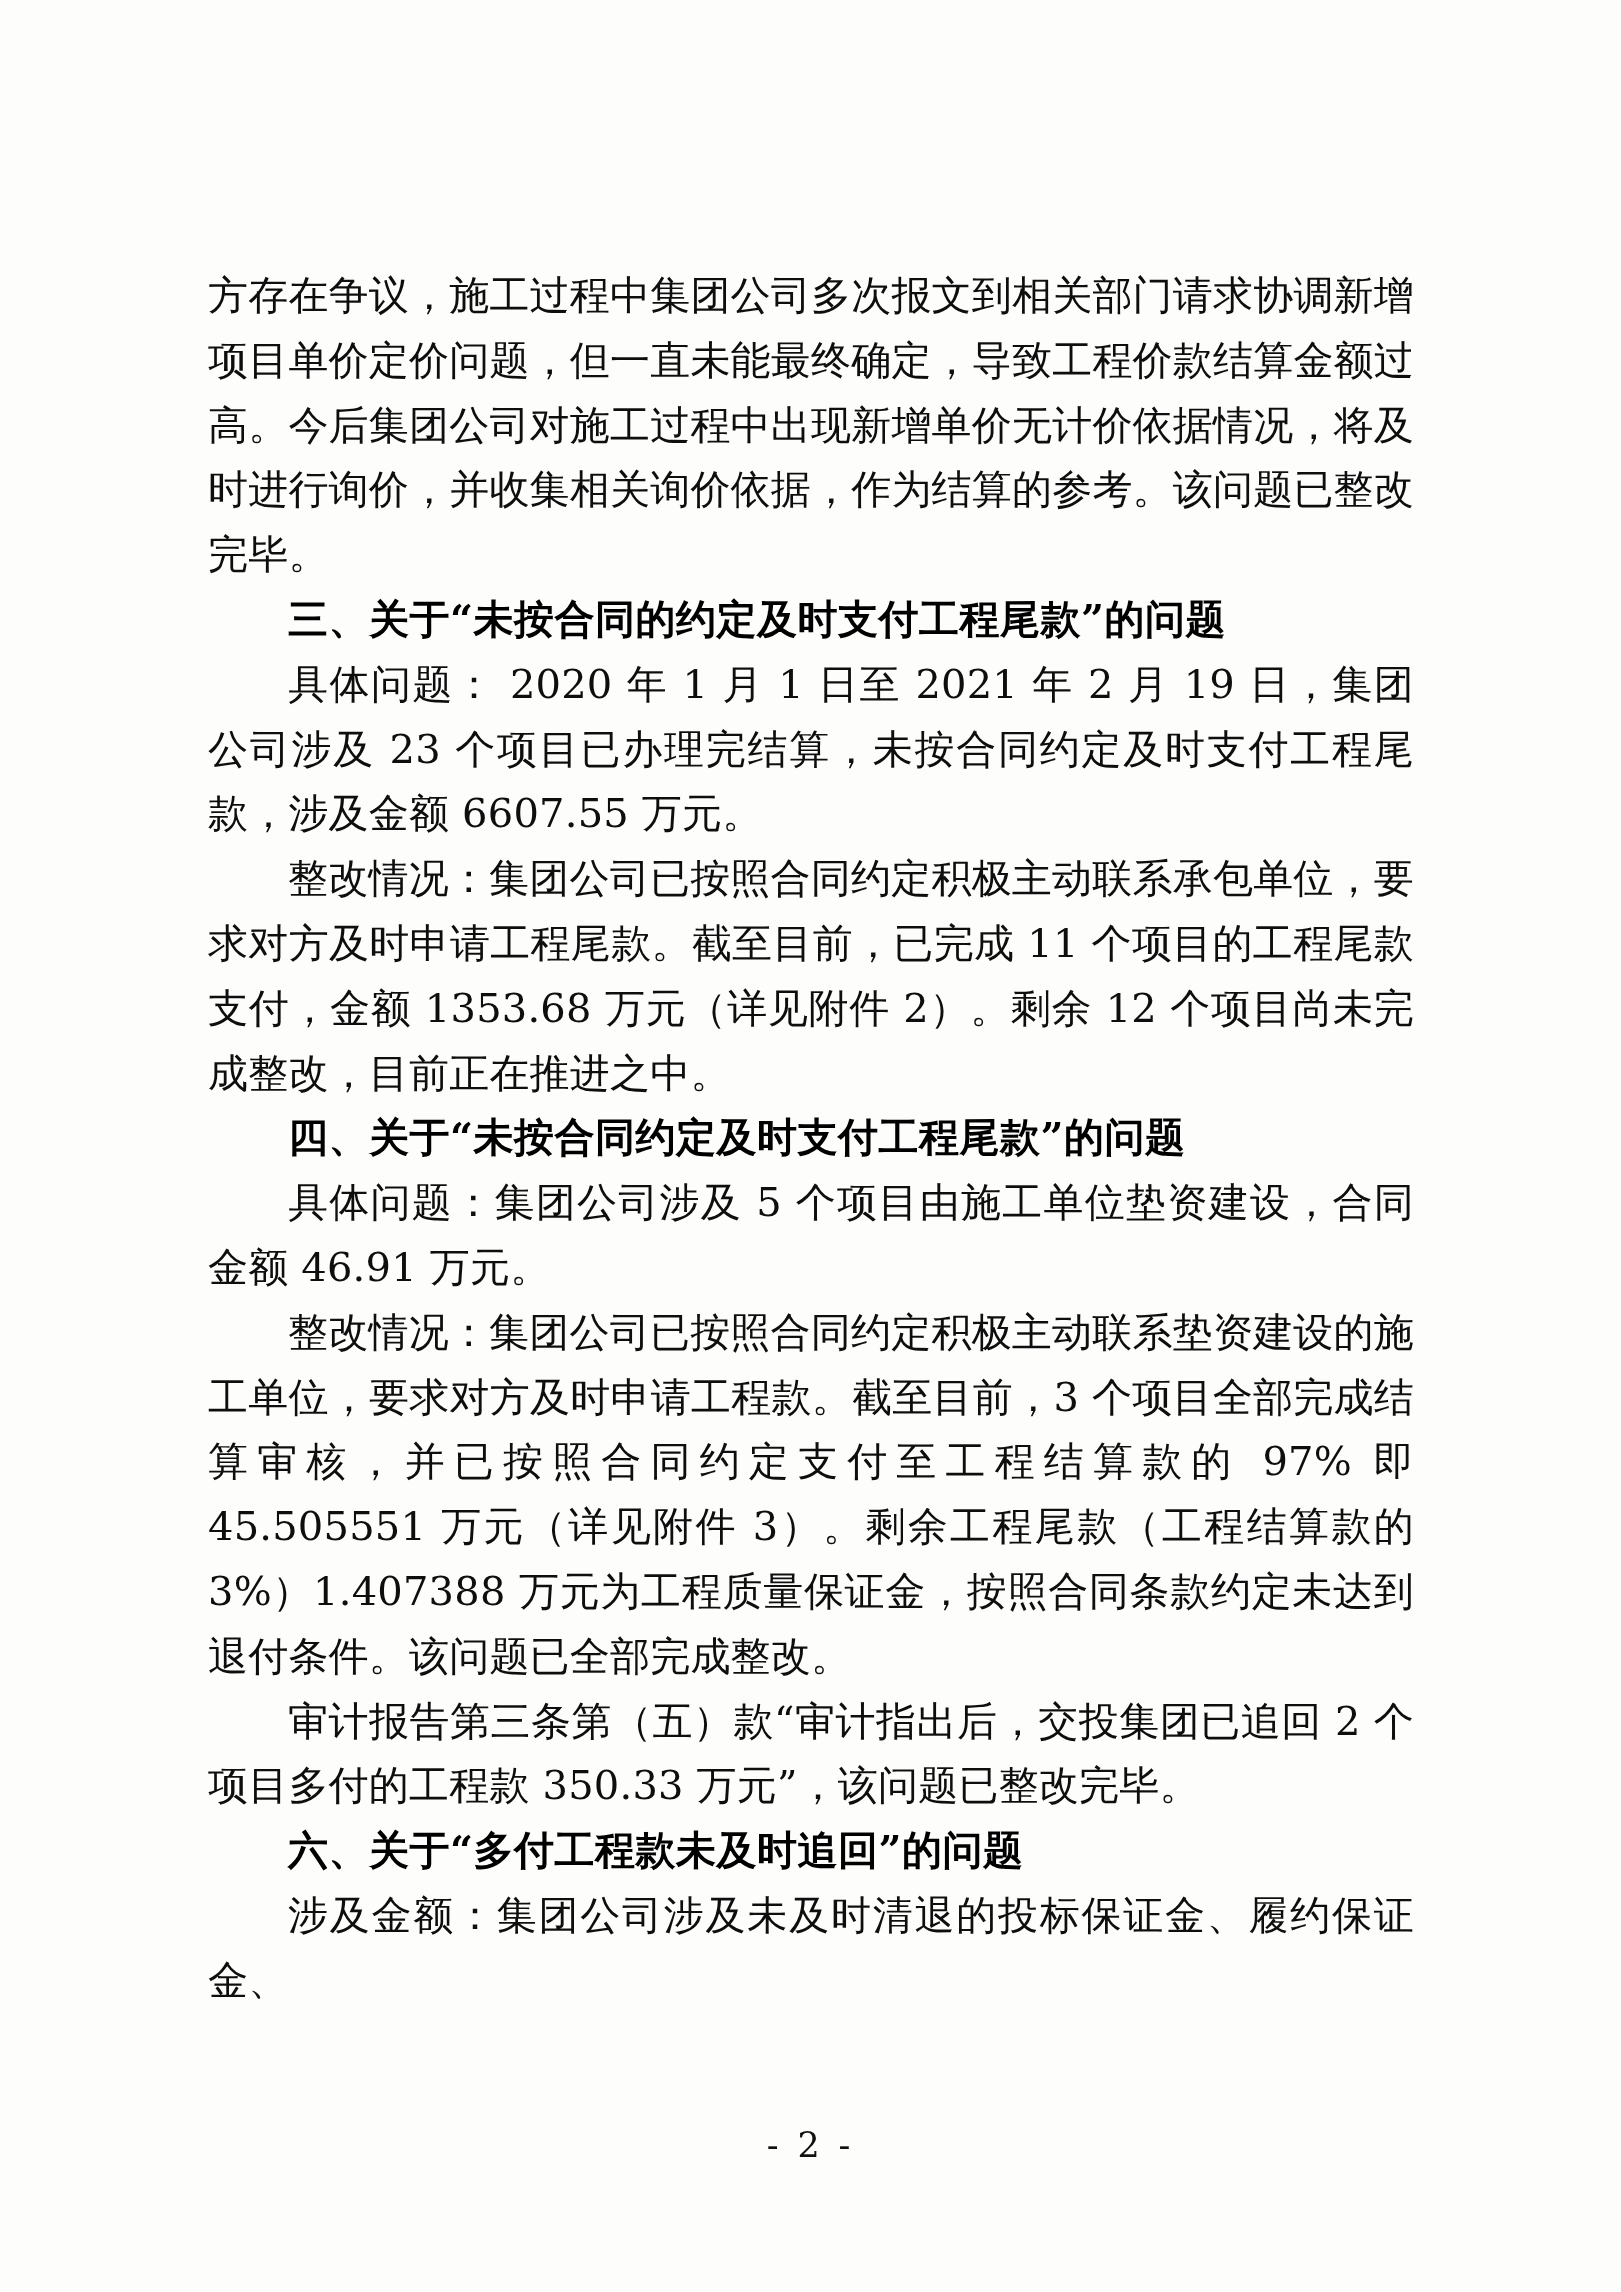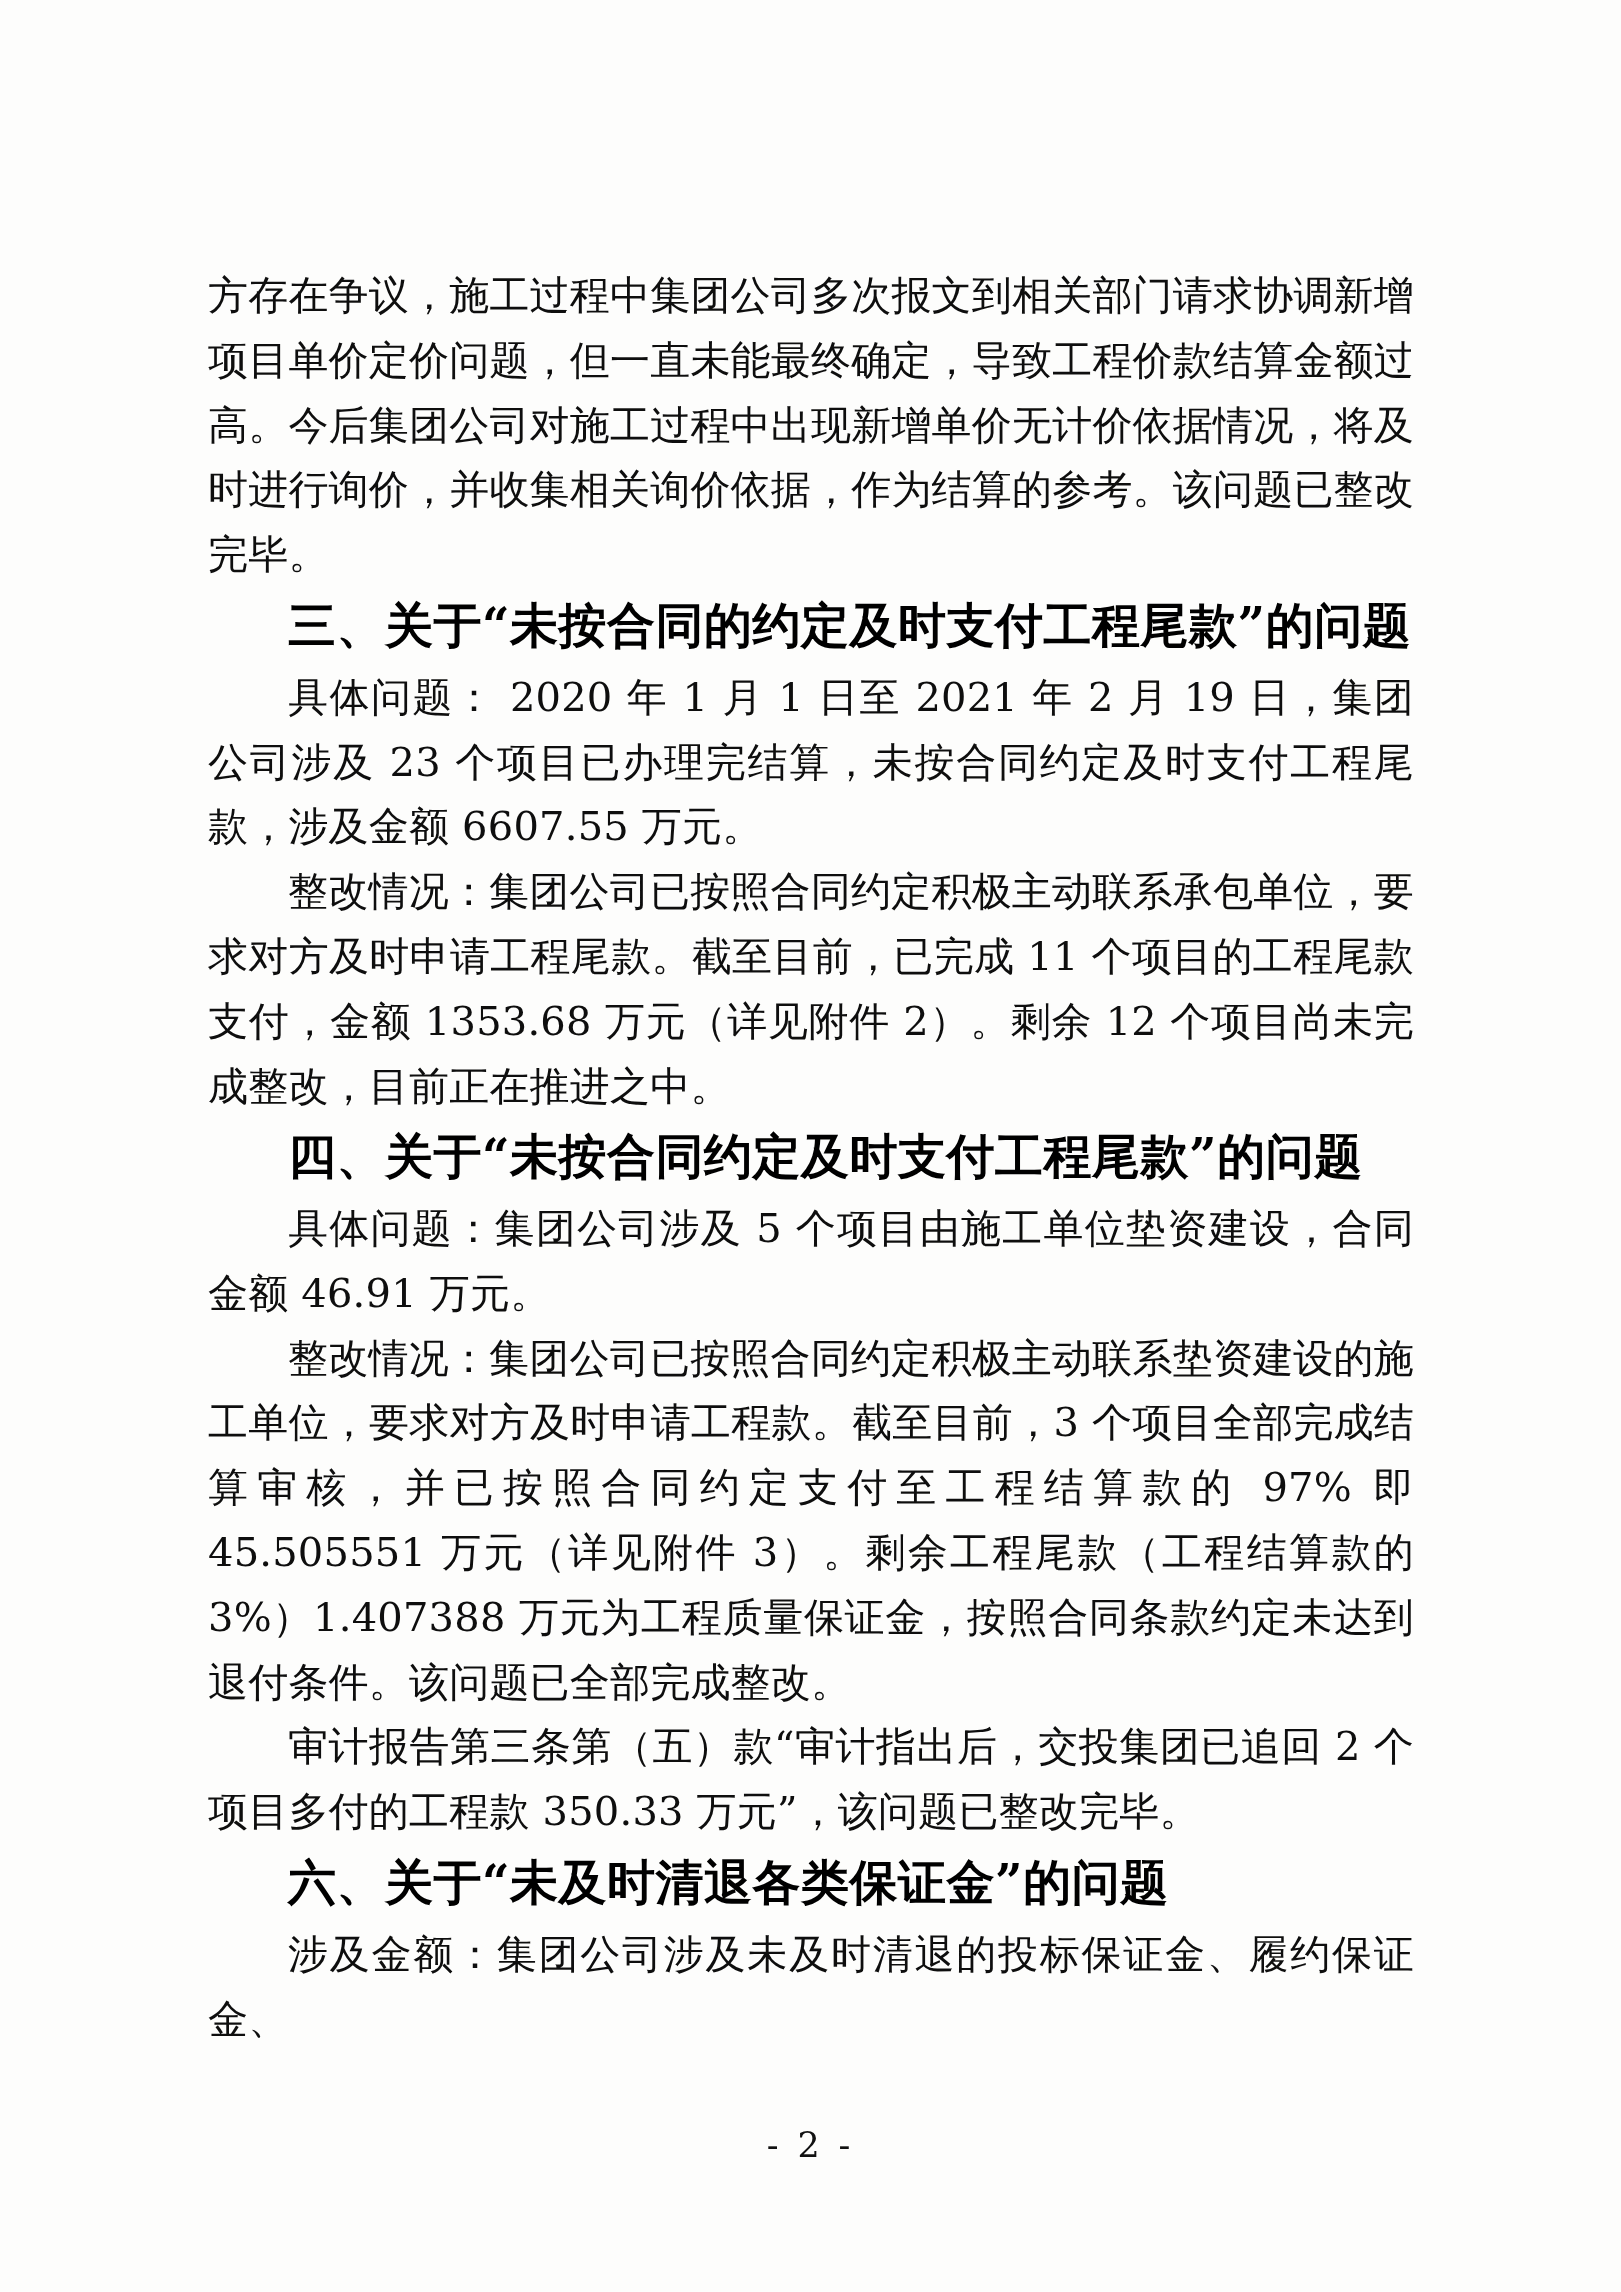--- a/index.html
+++ b/index.html
@@ -36,21 +36,21 @@
     text-justify: inter-ideograph;
     letter-spacing: 0.2px;
     margin: 0 0 0 0;
     color: #0e0e0e;
     font-weight: 400;
   }
   .indent {
     text-indent: 80px;
   }
   .heading {
-    font-size: 48px;
+    font-size: 40px;
     line-height: 1.62;
     font-weight: bold;
     text-indent: 80px;
     margin: 0;
     color: #000000;
     letter-spacing: 0.5px;
   }
   .pagenum {
     position: absolute;
     left: 0;
@@ -83,21 +83,21 @@
 
     <p class="heading">四、关于“未按合同约定及时支付工程尾款”的问题</p>
 
     <p class="para indent">具体问题：集团公司涉及 5 个项目由施工单位垫资建设，合同金额 46.91 万元。</p>
 
     <p class="para indent">整改情况：集团公司已按照合同约定积极主动联系垫资建设的施工单位，要求对方及时申请工程款。截至目前，3 个项目全部完成结算审核，并已按照合同约定支付至工程结算款的 97% 即 45.505551 万元（详见附件 3）。剩余工程尾款（工程结算款的 3%）1.407388 万元为工程质量保证金，按照合同条款约定未达到退付条件。该问题已全部完成整改。</p>
 
 
     <p class="para indent">审计报告第三条第（五）款“审计指出后，交投集团已追回 2 个项目多付的工程款 350.33 万元”，该问题已整改完毕。</p>
 
-    <p class="heading">六、关于“未及时清退各类保证金”的问题</p>
+    <p class="heading">六、关于“多付工程款未及时追回”的问题</p>
 
     <p class="para indent">涉及金额：集团公司涉及未及时清退的投标保证金、履约保证金、</p>
 
   </div>
 
   <div class="pagenum">
     <span>- 2 -</span>
   </div>
 </div>
 

